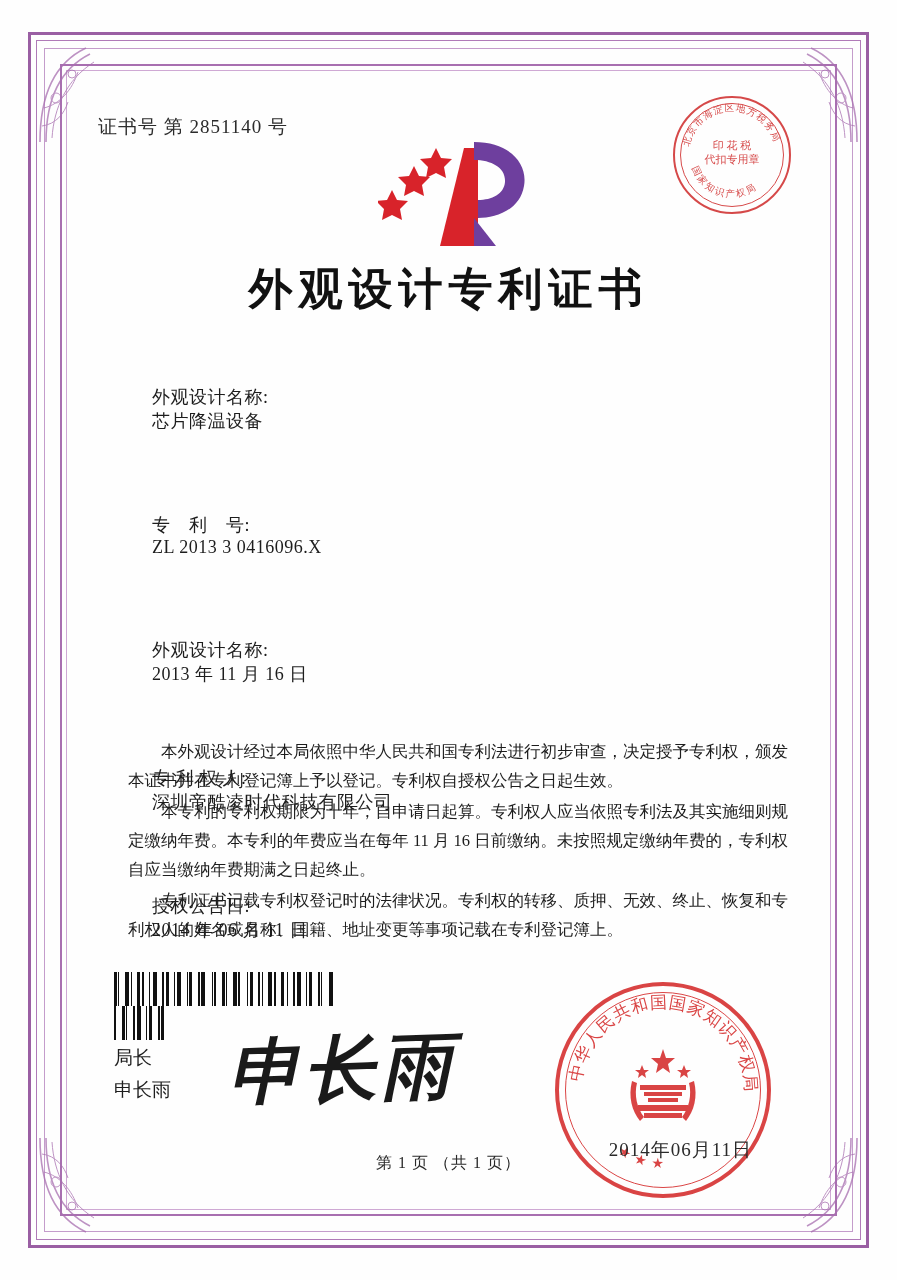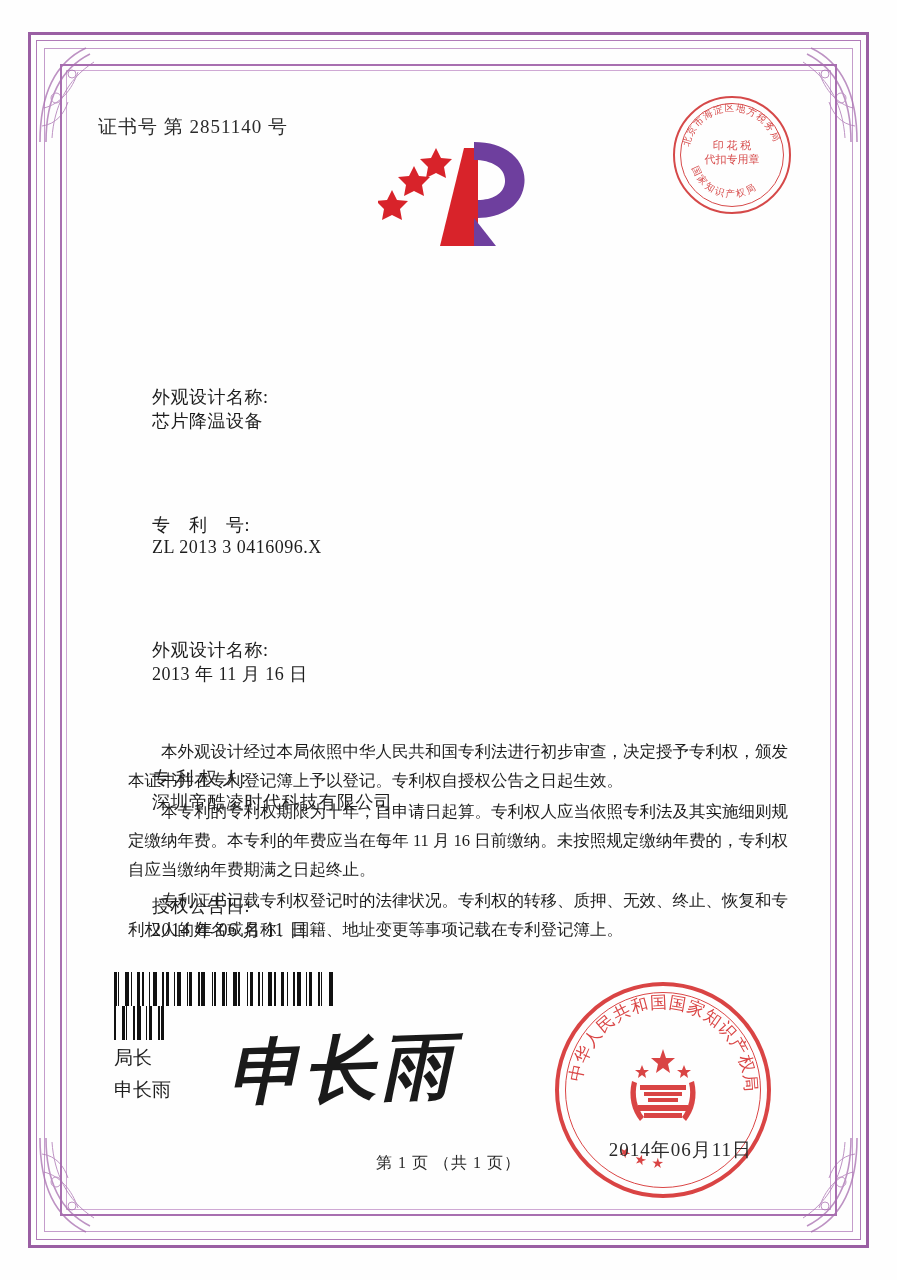--- a/index.html
+++ b/index.html
@@ -313,20 +313,21 @@
         <text font-size="9.5" fill="#cf2a2a" font-family="'Liberation Serif',serif" letter-spacing="2">
           <textPath href="#arcBot" startOffset="10%">国家知识产权局</textPath>
         </text>
       </svg>
       <div class="center-text">
         <div>印 花 税</div>
         <div>代扣专用章</div>
       </div>
     </div>
 
+    <div class="title">外观设计专利证书</div>
 
     <div class="fields">
       <div class="field">
         <span>外观设计名称:</span>
         <span>芯片降温设备</span>
       </div>
       <div class="field">
         <span>专　利　号:</span>
         <span>ZL 2013 3 0416096.X</span>
       </div>

